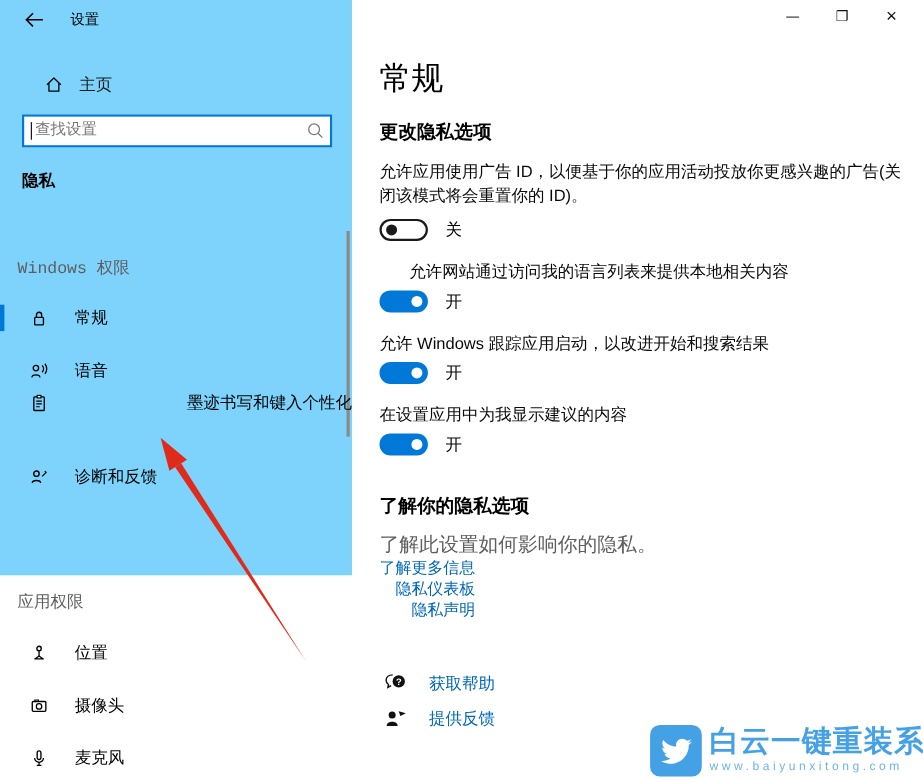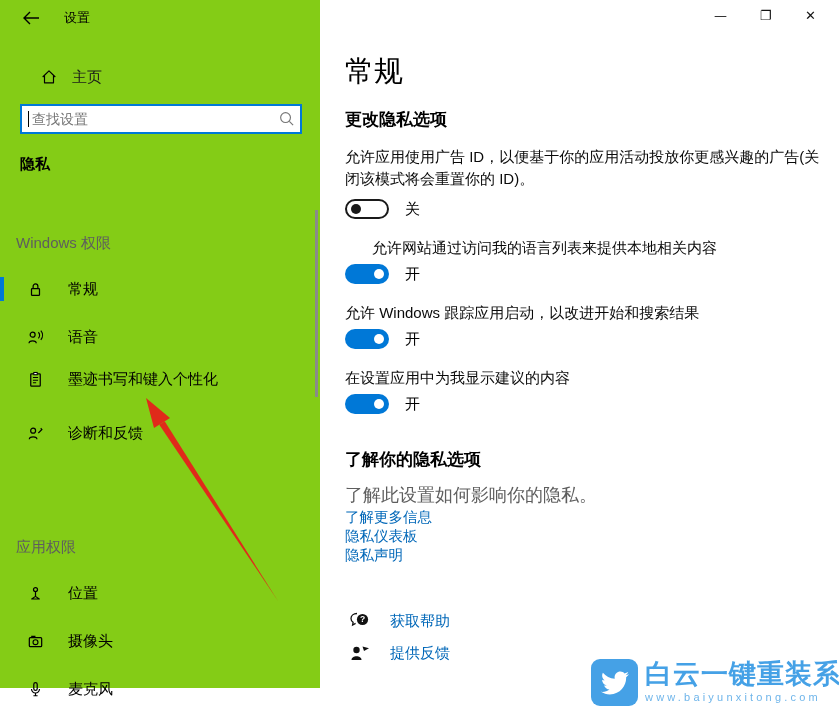--- a/index.html
+++ b/index.html
@@ -4,22 +4,23 @@
 <style>
   * { margin:0; padding:0; box-sizing:border-box; }
   html,body { width:839px; height:711px; }
   body {
     font-family:"Liberation Sans","DejaVu Sans",sans-serif;
     background:#ffffff; color:#1a1a1a;
     position:relative; overflow:hidden;
   }
   
   .sidebar {
-    position:absolute; left:0; top:0; width:320px; height:688px;
-    background:#84cc16;
+    position:absolute; left:0; top:0; width:320px; height:523px;
+    background:#7dd3fc;
+    font-family:Liberation Mono, monospace;
   }
   .titlebar-left { position:absolute; left:0; top:0; width:320px; height:34px; }
   .back-btn { position:absolute; left:14px; top:5px; width:34px; height:26px;
     display:flex; align-items:center; justify-content:center; cursor:pointer; }
   .app-title { position:absolute; left:64px; top:9px; font-size:13px; color:#000; }
   .home-row { position:absolute; left:0; top:58px; width:320px; height:38px;
     display:flex; align-items:center; padding-left:38px; gap:12px; font-size:15px; cursor:pointer; }
   .home-row .nav-ic { width:22px; display:flex; justify-content:center; }
   .search-wrap { position:absolute; left:20px; top:104px; width:282px; height:30px; }
   .search-input {
@@ -35,21 +36,21 @@
   .g1 { top:234px; } .g2 { top:538px; }
   .nav-item {
     position:absolute; left:0; width:320px; height:48px;
     display:flex; align-items:center; padding-left:24px; gap:22px;
     font-size:15px; color:#000; cursor:pointer;
   }
   .nav-item .nav-ic { width:22px; display:flex; justify-content:center; flex:none; }
   .nav-item.selected::before {
     content:""; position:absolute; left:0; top:12px; width:4px; height:24px; background:#0078d7;
   }
-  .ni1 { top:265px; } .ni2 { top:313px; } .ni3 { top:355px; } .ni4 { top:409px; } .ni5 { top:457px; }
+  .ni1 { top:265px; } .ni2 { top:313px; } .ni3 { top:342px;justify-content:space-between; } .ni4 { top:409px; } .ni5 { top:457px; }
   .ni6 { top:569px;text-align:center; } .ni7 { top:617px; } .ni8 { top:665px; }
   
   .red-arrow { position:absolute; left:0; top:0; pointer-events:none; z-index:5; }
   
   .main { position:absolute; left:320px; top:0; width:519px; height:711px; background:#fff; }
   .win-controls { position:absolute; right:6px; top:0; display:flex; }
   .win-btn { width:45px; height:30px; display:flex; align-items:center; justify-content:center;
     font-size:13px; color:#111; cursor:pointer; font-family:"DejaVu Sans",sans-serif; }
   .page-title { position:absolute; left:25px; top:52px; font-size:29px; font-weight:normal; color:#000; }
   .sec-title { position:absolute; left:25px; font-size:17px; color:#000; }
@@ -59,21 +60,21 @@
   .d1 { top:146px; } .d2 { top:237px;margin-left:27px; } .d3 { top:302px; } .d4 { top:367px; }
   .toggle-row { position:absolute; left:25px; display:flex; align-items:center; gap:16px; }
   .t1 { top:199px; } .t2 { top:264px; } .t3 { top:329px; } .t4 { top:394px; }
   .toggle { position:relative; width:44px; height:20px; border-radius:10px; cursor:pointer; flex:none; }
   .toggle.on { background:#0078d7; }
   .toggle.on .knob { position:absolute; right:5px; top:5px; width:10px; height:10px; border-radius:50%; background:#fff; }
   .toggle.off { background:transparent; border:2px solid #1a1a1a; }
   .toggle.off .knob { position:absolute; left:4px; top:3px; width:10px; height:10px; border-radius:50%; background:#1a1a1a; }
   .toggle-label { font-size:15px; color:#000; }
   .learn-sub { position:absolute; left:25px; top:483px; font-size:18px; color:#5e5e5e; }
-  .learn-links { position:absolute; left:25px; top:508px; display:flex; flex-direction:column; }
+  .learn-links { position:absolute; left:25px; top:508px; display:flex; flex-direction:column;text-align:right; }
   .learn-links a, .help-label { color:#0067b8; text-decoration:none; cursor:pointer; }
   .learn-links a { font-size:14.5px; line-height:19px; }
   .help-row { position:absolute; left:28px; display:flex; align-items:center; gap:18px; font-size:15px; }
   .h1 { top:611px; } .h2 { top:643px; }
   .help-ic { width:24px; display:flex; justify-content:center; flex:none; }
   
   .watermark { position:absolute; left:591px; top:659px; display:flex; align-items:flex-start; gap:7px; z-index:6; }
   .wm-logo { width:47px; height:47px; border-radius:9px; background:#45a1e6;
     display:flex; align-items:center; justify-content:center; }
   .wm-text { display:flex; flex-direction:column; }

